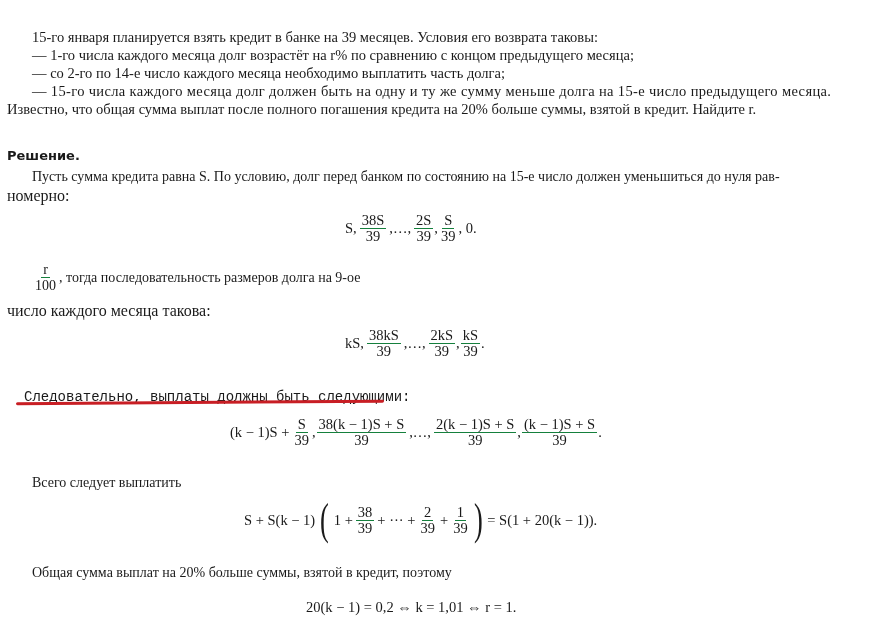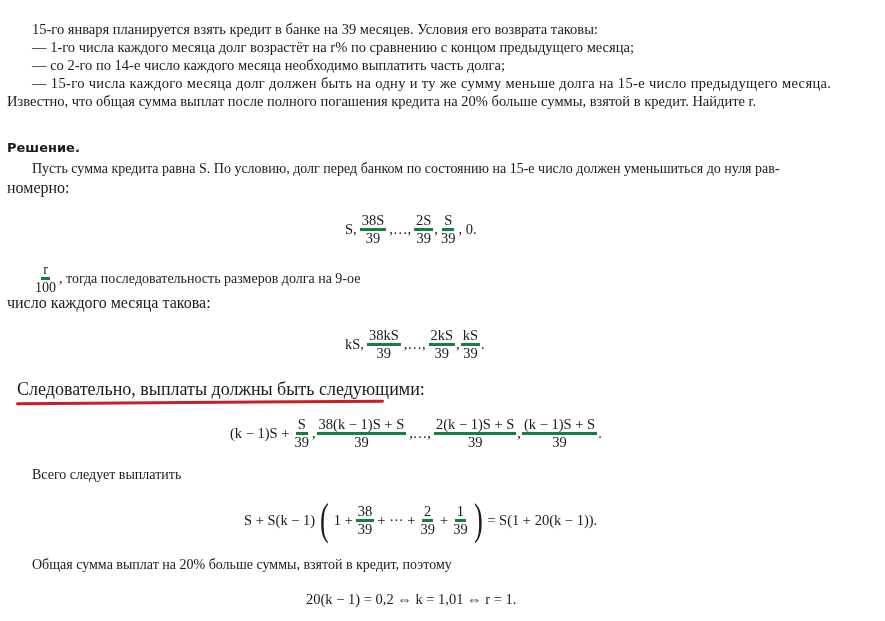--- a/index.html
+++ b/index.html
@@ -1,22 +1,22 @@
 <!DOCTYPE html>
 <html><head>
 <meta charset="utf-8">
 <style>
   html, body { margin:0; padding:0; background:#ffffff; }
   body { width:885px; height:621px; position:relative; overflow:hidden;
          font-family:"Liberation Serif", "DejaVu Serif", serif; color:#1a1a1a; font-size:14.5px; }
-  .abs { position:absolute; white-space:nowrap; }
+  .abs { position:absolute; white-space:nowrap;margin-top:8px; }
   .line { line-height:18px; }
   .heading { font-family:"DejaVu Sans", "Liberation Sans", sans-serif; font-weight:bold; font-size:13px; }
   .frac { display:inline-flex; flex-direction:column; align-items:center; vertical-align:middle; margin:0 1px; line-height:15px; }
-  .frac .num { border-bottom:3px solid #15803d; padding:0 2px; }
+  .frac .num { border-bottom:1px solid #15803d; padding:0 2px; }
   .frac .den { padding:0 2px; }
   .formula { position:absolute; white-space:nowrap; display:flex; align-items:center; font-size:14.5px; }
   .formula span.t { margin:0 2px; }
   .bigparen { font-size:44px; line-height:40px; font-weight:200; transform:scaleX(0.6); display:inline-block; }
   .redline { position:absolute; left:16px; top:401px; width:368px; height:3px; background:#c81e24;
              border-radius:2px; transform:rotate(-0.4deg); }
 </style>
 </head>
 <body>
 
@@ -68,21 +68,21 @@
       <span class="num">2kS</span>
       <span class="den">39</span>
     </span>,
   <span class="frac">
       <span class="num">kS</span>
       <span class="den">39</span>
     </span>
   <span>.</span>
 </div>
 
-<div class="abs line" style="left:17px;top:380px;font-size:18px;">Следовательно, выплаты должны быть следующими:</div>
+<div class="abs line" style="left:24px;top:380px;font-size:14px;font-family:Liberation Mono, monospace;">Следовательно, выплаты должны быть следующими:</div>
 <div class="redline"></div>
 
 <div class="formula" style="left:228px;top:417px;">
   <span class="t">(k − 1)S +</span>
   <span class="frac">
       <span class="num">S</span>
       <span class="den">39</span>
     </span>,
   <span class="frac">
       <span class="num">38(k − 1)S + S</span>

